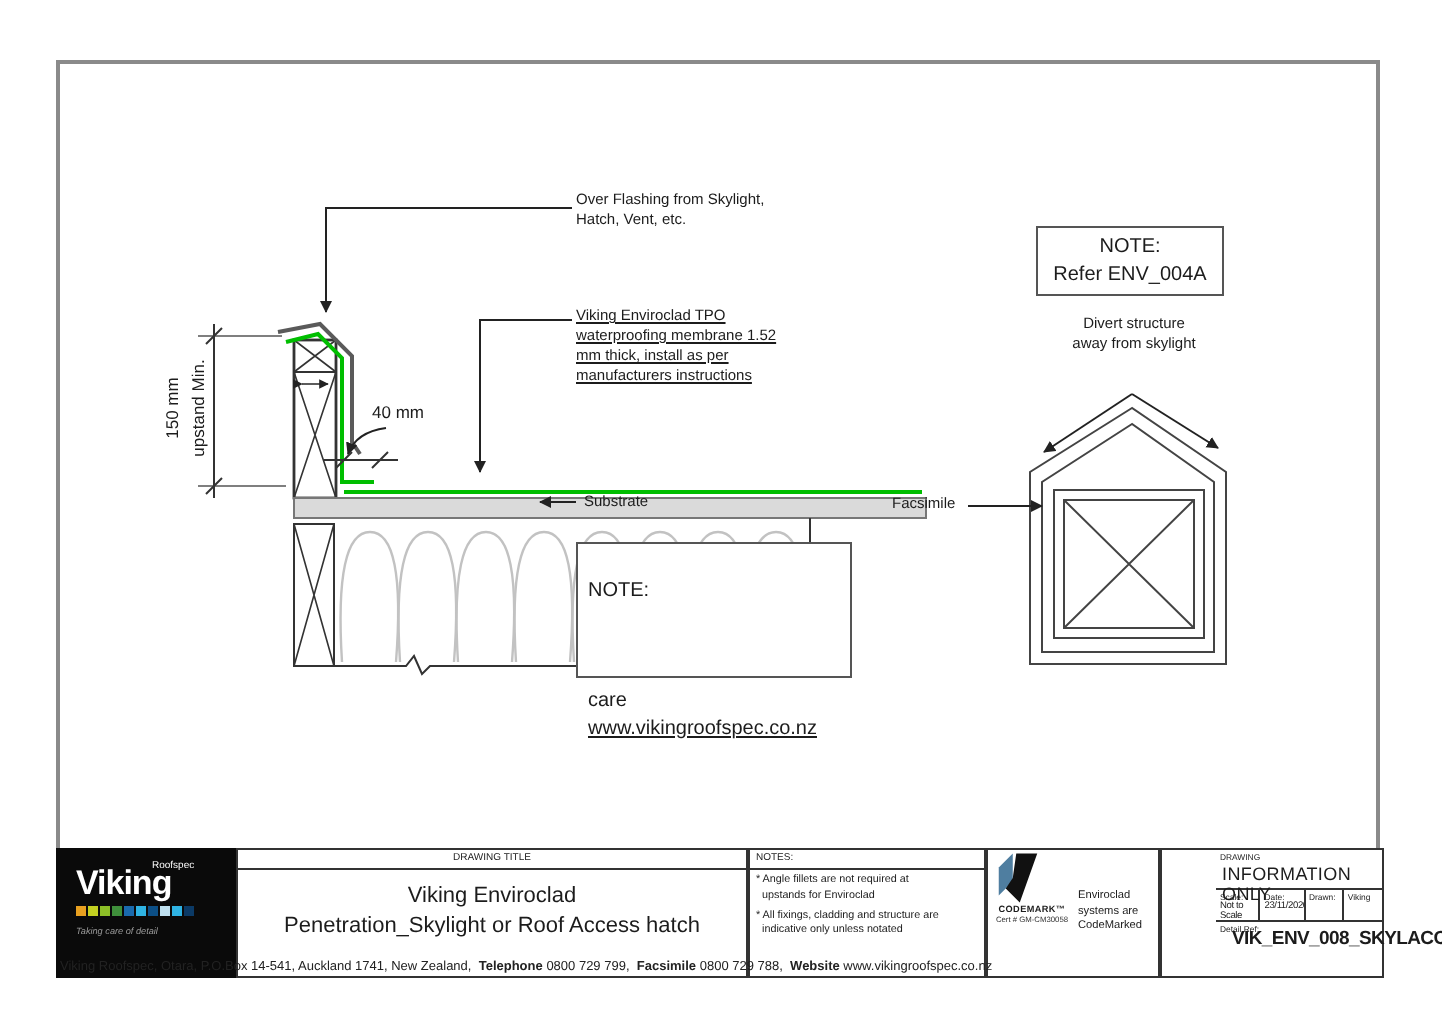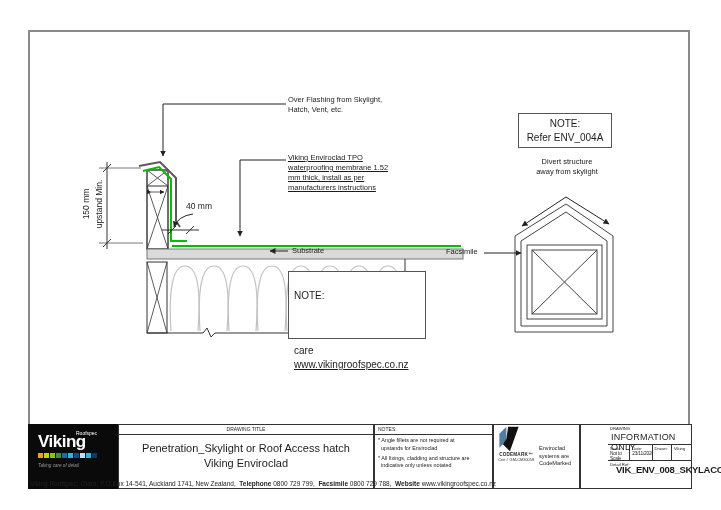--- a/index.html
+++ b/index.html
@@ -161,22 +161,22 @@
         <span style="background: rgb(191, 224, 239);"></span>
         <span style="background: rgb(47, 179, 227);"></span>
         <span style="background: rgb(11, 58, 102);"></span>
       </span>
     <span class="logo-tag">Taking care of detail</span>
   </div>
 
   <div class="tb-box title-box">
     <div class="tb-head">DRAWING TITLE</div>
     <div class="title-lines">
+      <div>Viking Enviroclad</div>
       <div>Penetration_Skylight or Roof Access hatch</div>
-      <div>Viking Enviroclad</div>
     </div>
   </div>
 
   <div class="tb-box notes-box">
     <div class="notes-head">NOTES:</div>
     <div class="notes-body">* Angle fillets are not required at
   upstands for Enviroclad</div>
     <div class="notes-body">* All fixings, cladding and structure are
   indicative only unless notated</div>
   </div>

